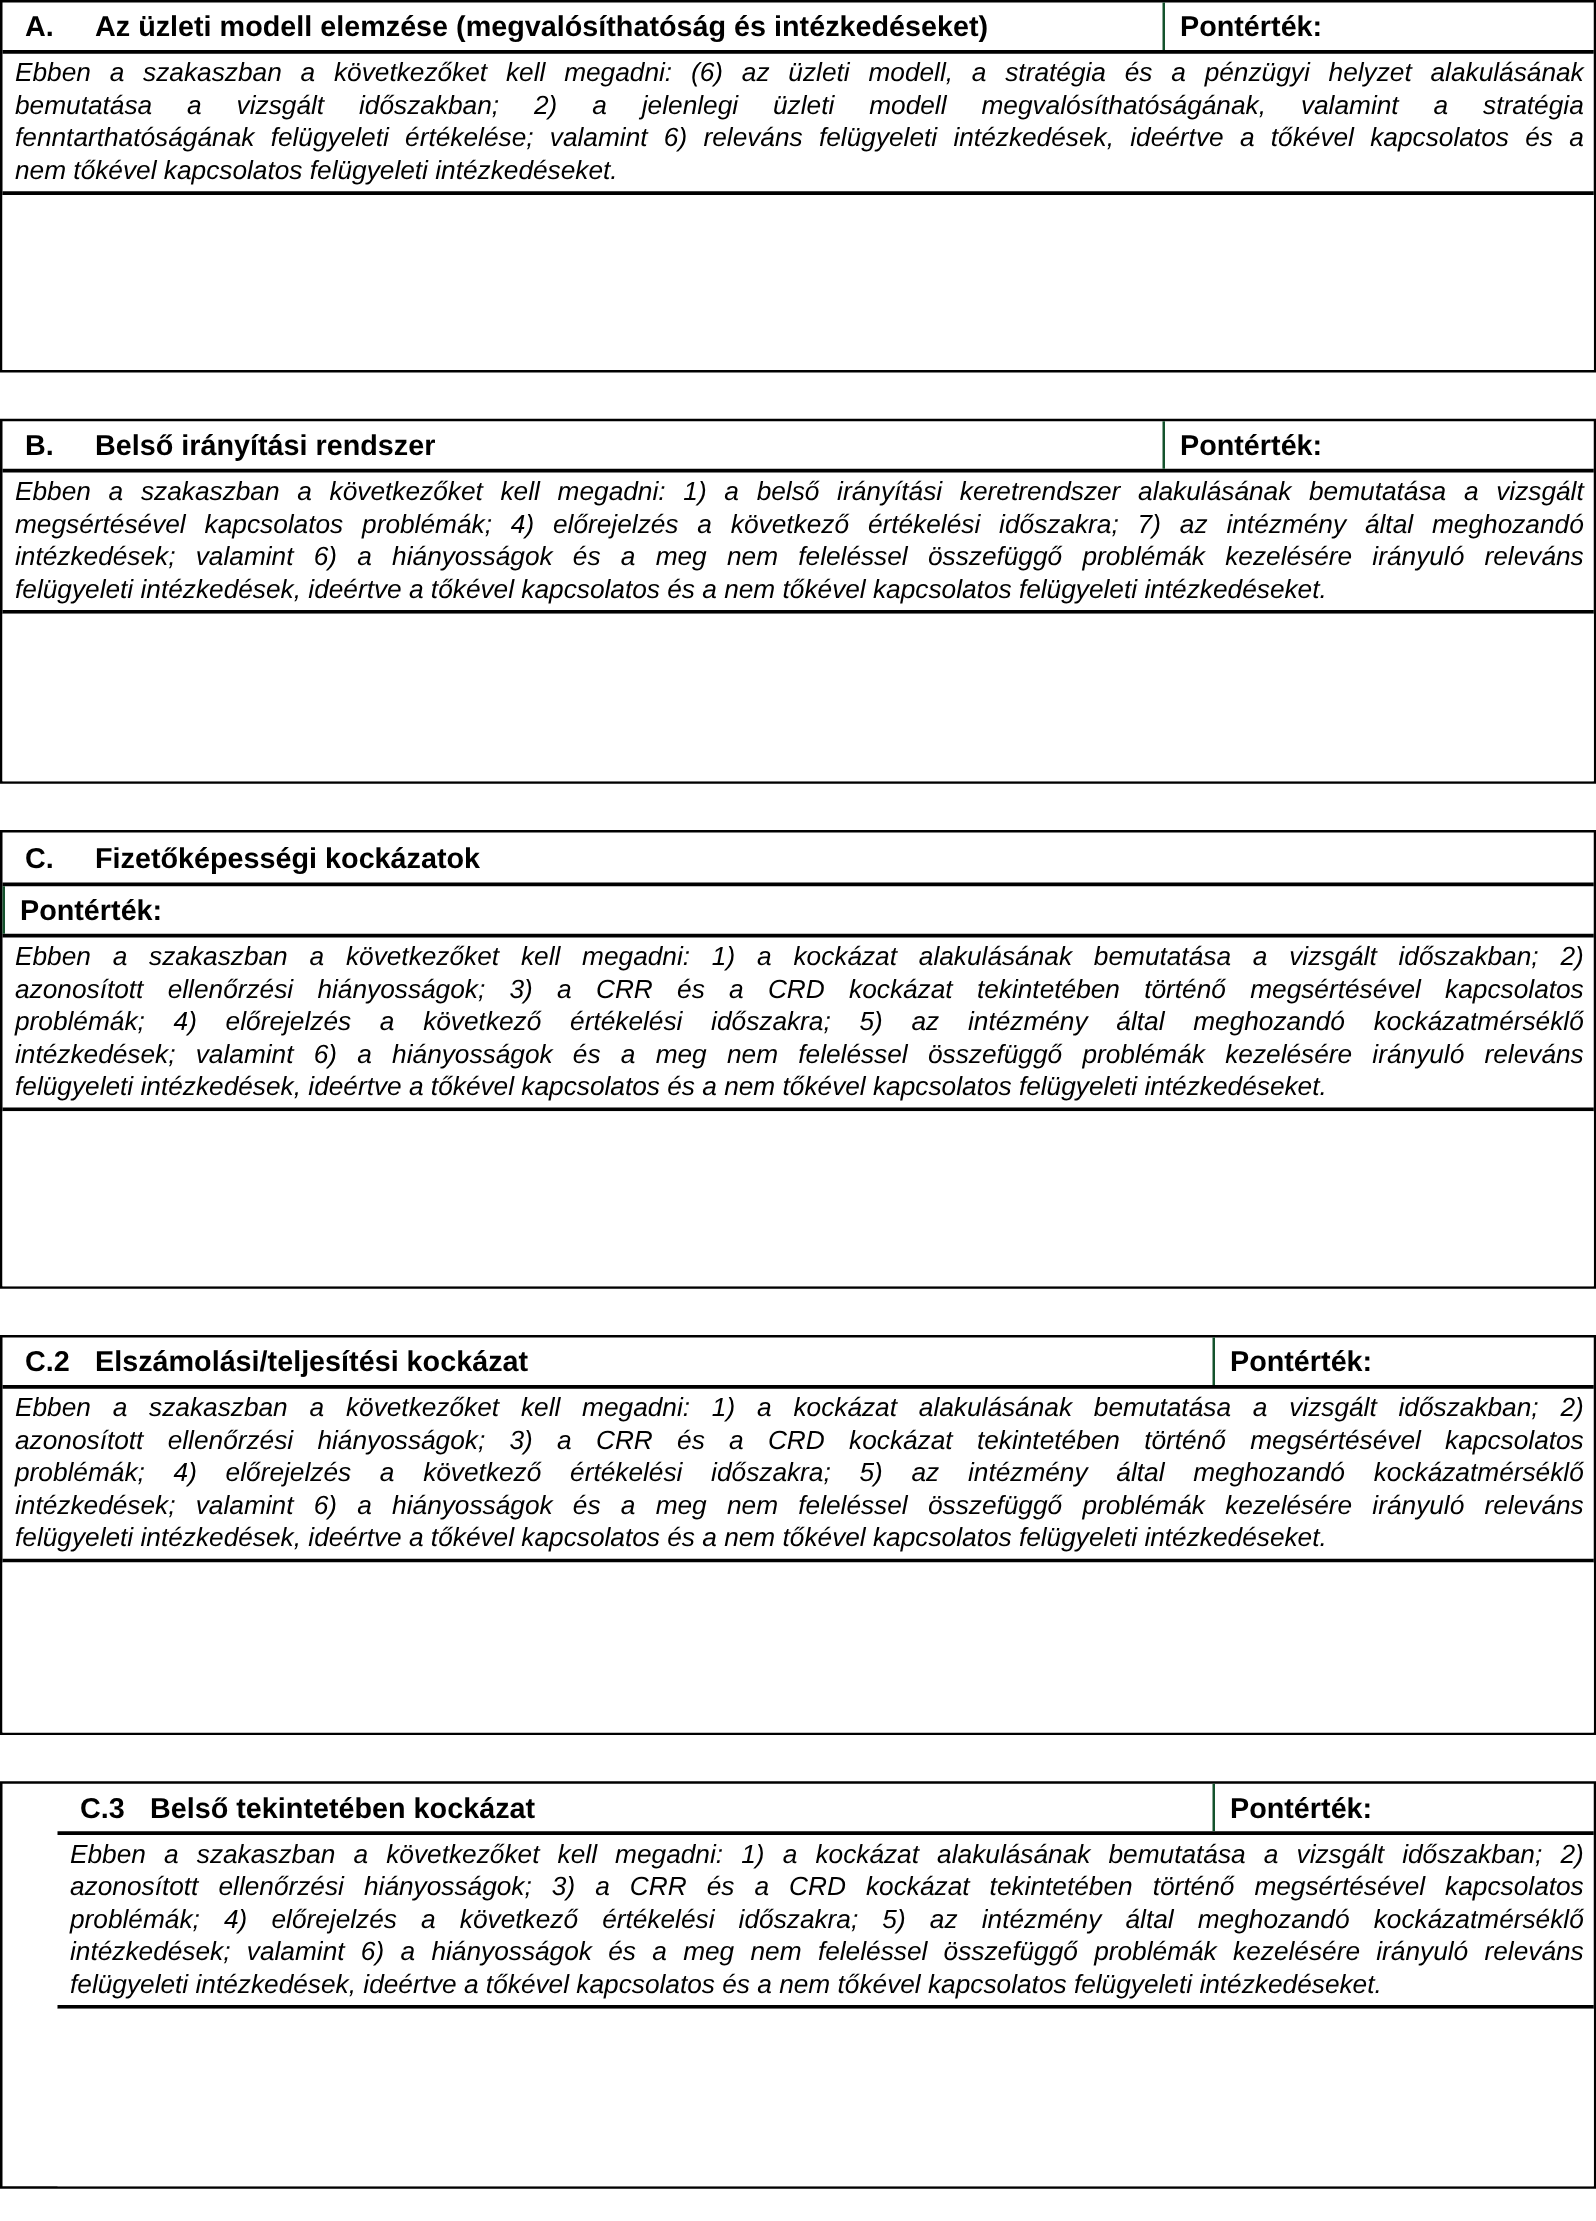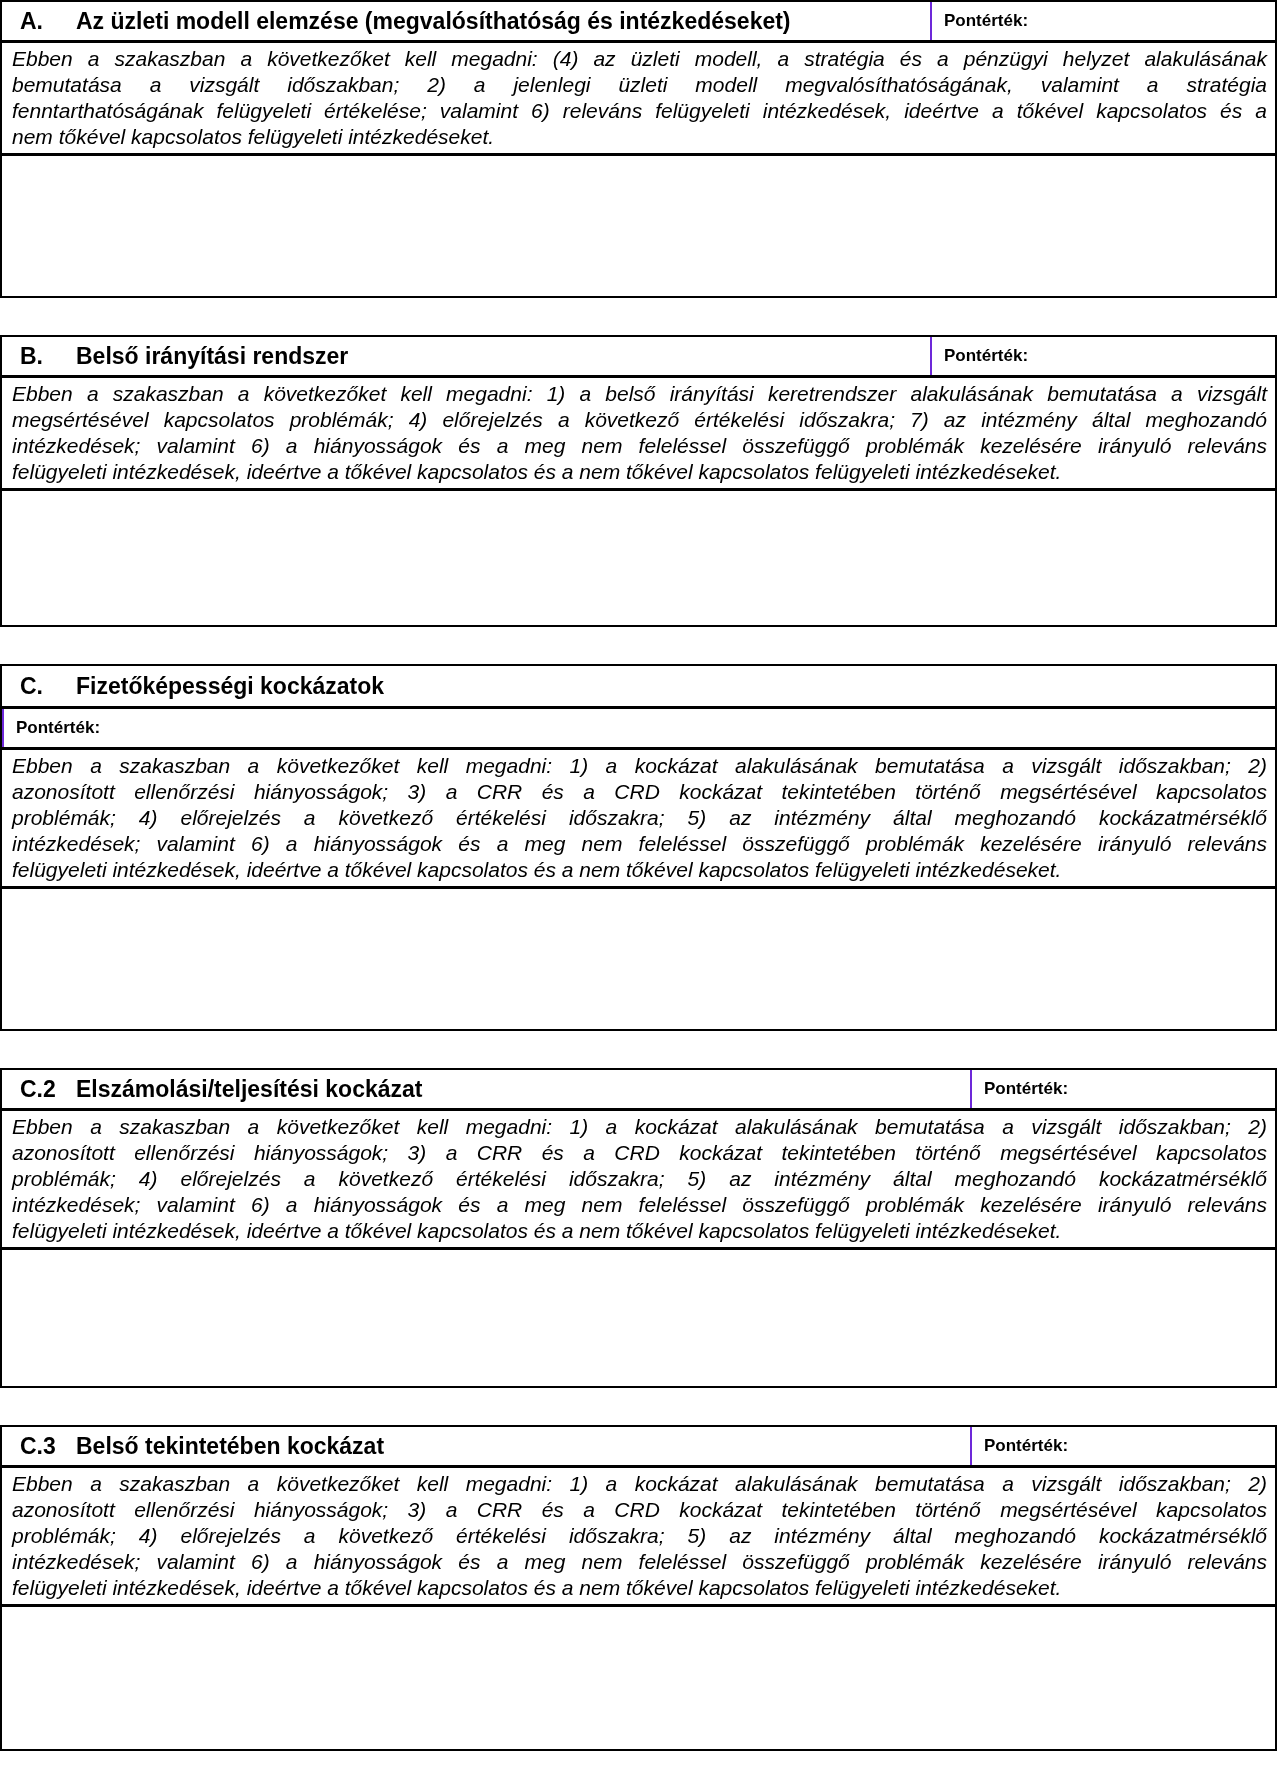--- a/index.html
+++ b/index.html
@@ -13,21 +13,21 @@
     width: 1277px;
     background: #ffffff;
   }
   
   .sec {
     border: 2px solid #000;
     margin: 0 0 37px 0;
     background: #fff;
     box-sizing: border-box;
   }
-  .sec:last-child { margin-bottom: 16px; }
+  .sec:last-child { margin-bottom: 16px; padding-left: 44px; }
 
   
   .hdr {
     display: flex;
     align-items: stretch;
     border-bottom: 3px solid #000;
   }
   .hdr-left {
     flex: 1;
     display: flex;
@@ -37,24 +37,24 @@
     font-size: 23px;
     line-height: 26px;
   }
   .hdr-lbl {
     width: 56px;
     flex-shrink: 0;
   }
   .hdr-right {
     display: flex;
     align-items: center;
-    border-left: 2px solid #6d28d9;
+    border-left: 2px solid #14532d;
     box-sizing: border-box;
     font-weight: bold;
-    font-size: 17px;
+    font-size: 23px;
     line-height: 26px;
     padding: 6px 10px 6px 12px;
   }
   .w-ab { width: 345px; }   
   .w-c  { width: 305px; }   
   .score-value {
     flex: 1;
     align-self: stretch;
   }
 
@@ -104,21 +104,21 @@
       <div class="hdr-left">
         <span class="hdr-lbl">A.</span>
         <span>Az üzleti modell elemzése (megvalósíthatóság és intézkedéseket)</span>
       </div>
       <div class="hdr-right w-ab">
         <span>Pontérték:</span>
         <span class="score-value"></span>
       </div>
     </div>
     <div class="body">
-        <div class="jline">Ebben a szakaszban a következőket kell megadni: (4) az üzleti modell, a stratégia és a pénzügyi helyzet alakulásának</div>
+        <div class="jline">Ebben a szakaszban a következőket kell megadni: (6) az üzleti modell, a stratégia és a pénzügyi helyzet alakulásának</div>
         <div class="jline">bemutatása a vizsgált időszakban; 2) a jelenlegi üzleti modell megvalósíthatóságának, valamint a stratégia</div>
         <div class="jline">fenntarthatóságának felügyeleti értékelése; valamint 6) releváns felügyeleti intézkedések, ideértve a tőkével kapcsolatos és a</div>
         <div class="jline last">nem tőkével kapcsolatos felügyeleti intézkedéseket.</div>
       </div>
     <div class="notes n-a"></div>
   </div>
 
   <div class="sec">
     <div class="hdr">
       <div class="hdr-left">

